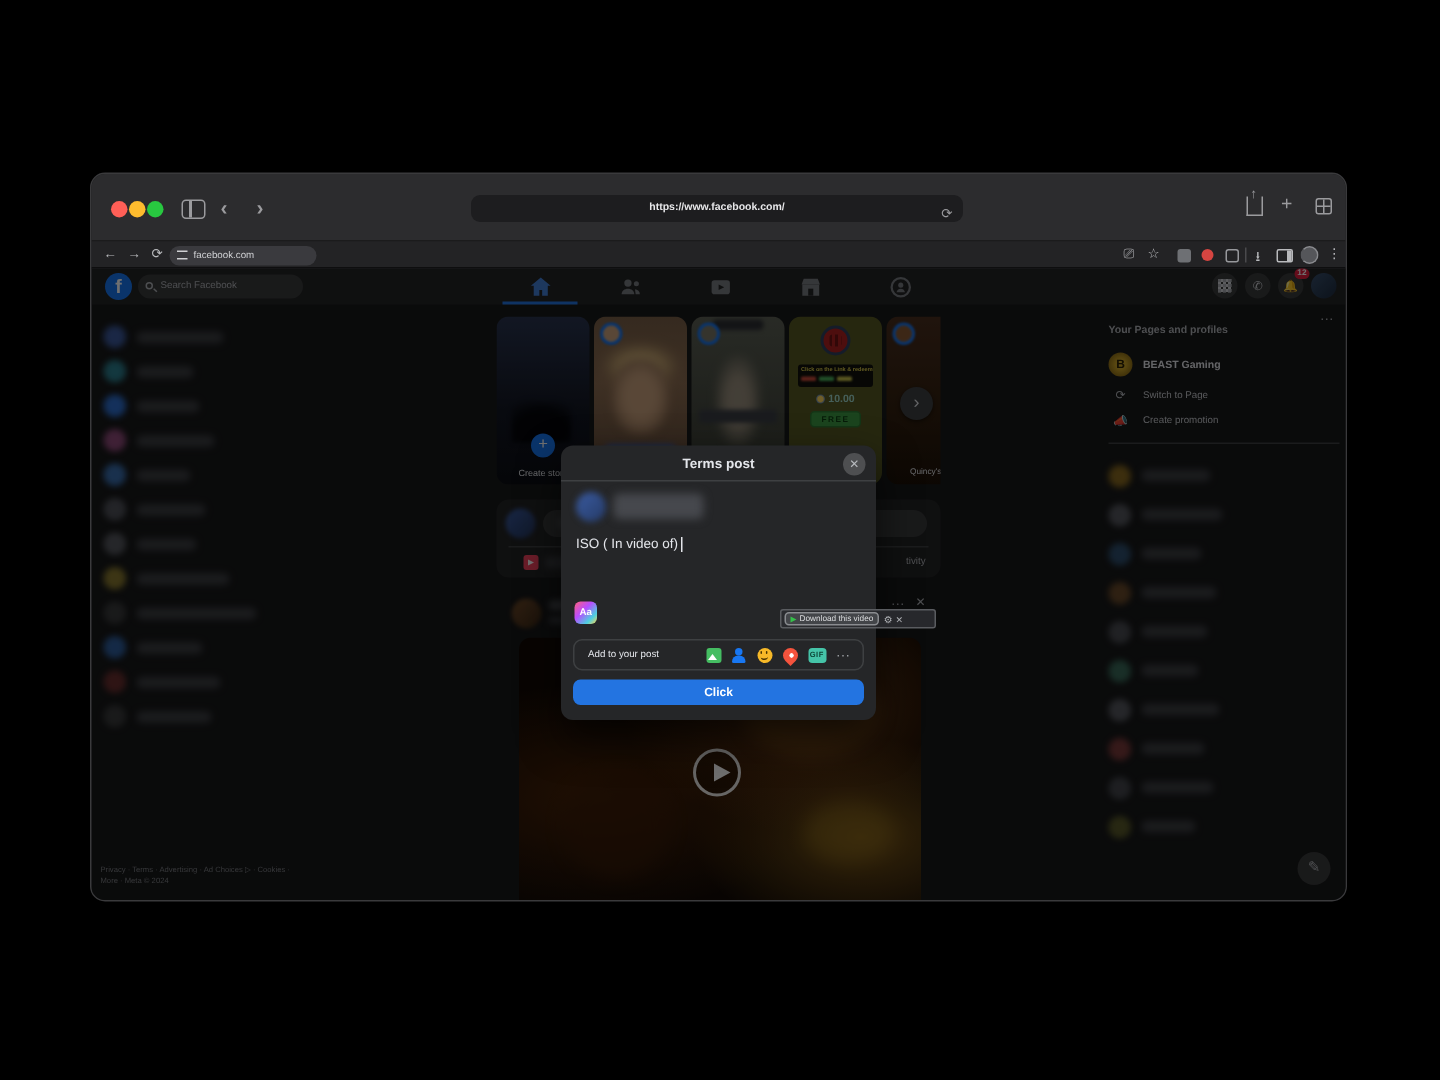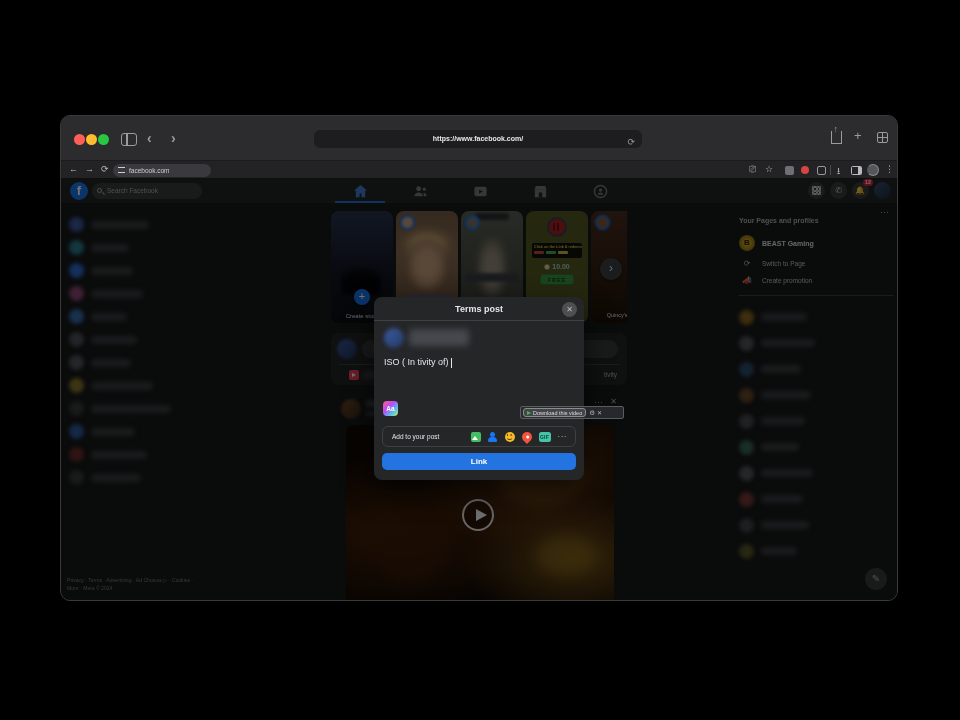--- a/index.html
+++ b/index.html
@@ -536,38 +536,38 @@
     <div id="dim"></div>
 
     <div id="modal">
       <div id="modal-header">
         <div id="modal-title">Terms post</div>
         <div id="modal-close">✕</div>
       </div>
       <div id="modal-avatar"></div>
       <div id="modal-nameblur"></div>
       <div id="modal-text">
-        <span>ISO ( In tivity of)</span><span class="cursor"></span>
+        <span>ISO ( In video of)</span><span class="cursor"></span>
       </div>
       <div id="style-btn">Aa</div>
       <div id="add-box">
         <span id="add-label">Add to your post</span>
         <div id="add-icons">
           <span class="ai" id="ai-photo"></span>
           <span class="ai" id="ai-tag">
               <span class="head"></span>
               <span class="body"></span>
             </span>
           <span class="ai" id="ai-emoji"></span>
           <span class="ai" id="ai-pin"></span>
           <span class="ai" id="ai-gif">GIF</span>
           <span class="ai" id="ai-more">···</span>
         </div>
       </div>
-      <button id="post-btn">Link</button>
+      <button id="post-btn">Click</button>
     </div>
 
     <div id="dl-bar">
       <div id="dl-btn">
         <span id="dl-play"></span>
         <span id="dl-text">Download this video</span>
       </div>
       <span id="dl-gear">⚙</span>
       <span id="dl-close">✕</span>
     </div>

